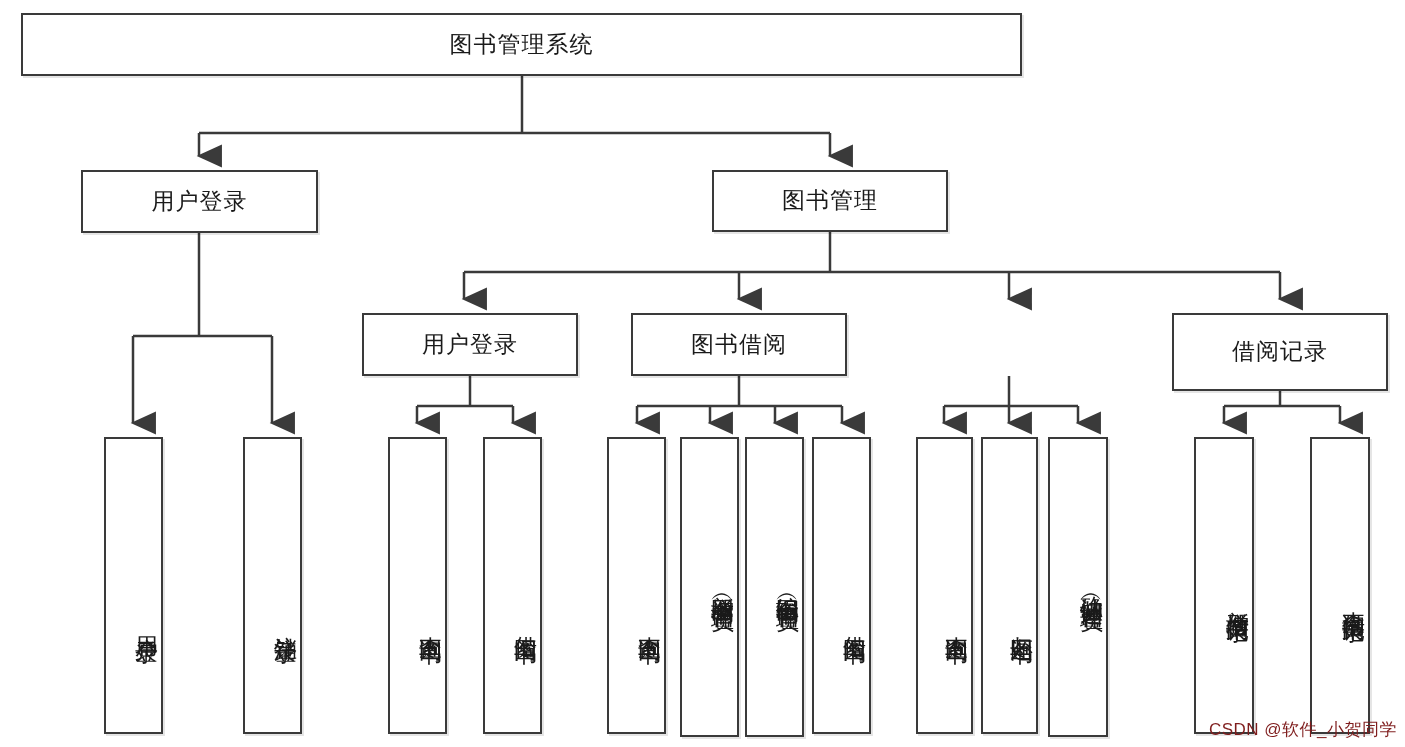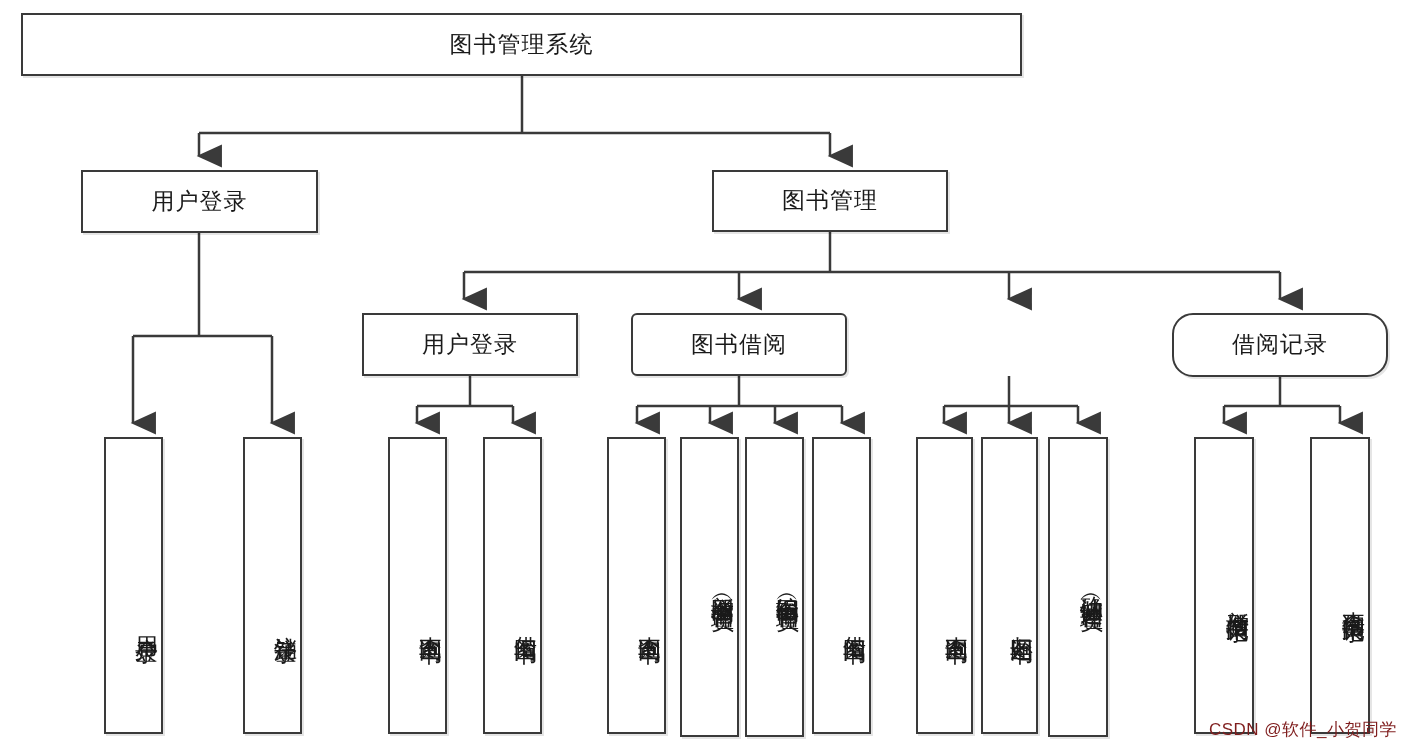--- a/index.html
+++ b/index.html
@@ -129,24 +129,24 @@
   <div class="node horiz" style="left:81px; top:170px; width:237px; height:63px;">
     <span>用户登录</span>
   </div>
   <div class="node horiz" style="left:712px; top:170px; width:236px; height:62px;">
     <span>图书管理</span>
   </div>
 
   <div class="node horiz" style="left:362px; top:313px; width:216px; height:63px;">
     <span>用户登录</span>
   </div>
-  <div class="node horiz" style="left:631px; top:313px; width:216px; height:63px;border-radius:6px;">
+  <div class="node horiz" style="left:631px; top:313px; width:216px; height:63px;">
     <span>图书借阅</span>
   </div>
-  <div class="node horiz" style="left:1172px; top:313px; width:216px; height:64px;border-radius:21px;">
+  <div class="node horiz" style="left:1172px; top:313px; width:216px; height:78px;">
     <span>借阅记录</span>
   </div>
 
   <div class="node vert" style="left:104px; top:437px; width:59px; height:297px; padding-top:78px;">
     <span class="vtext">用户登录</span>
   </div>
   <div class="node vert" style="left:243px; top:437px; width:59px; height:297px; padding-top:78px;">
     <span class="vtext">注销登录</span>
   </div>
 

